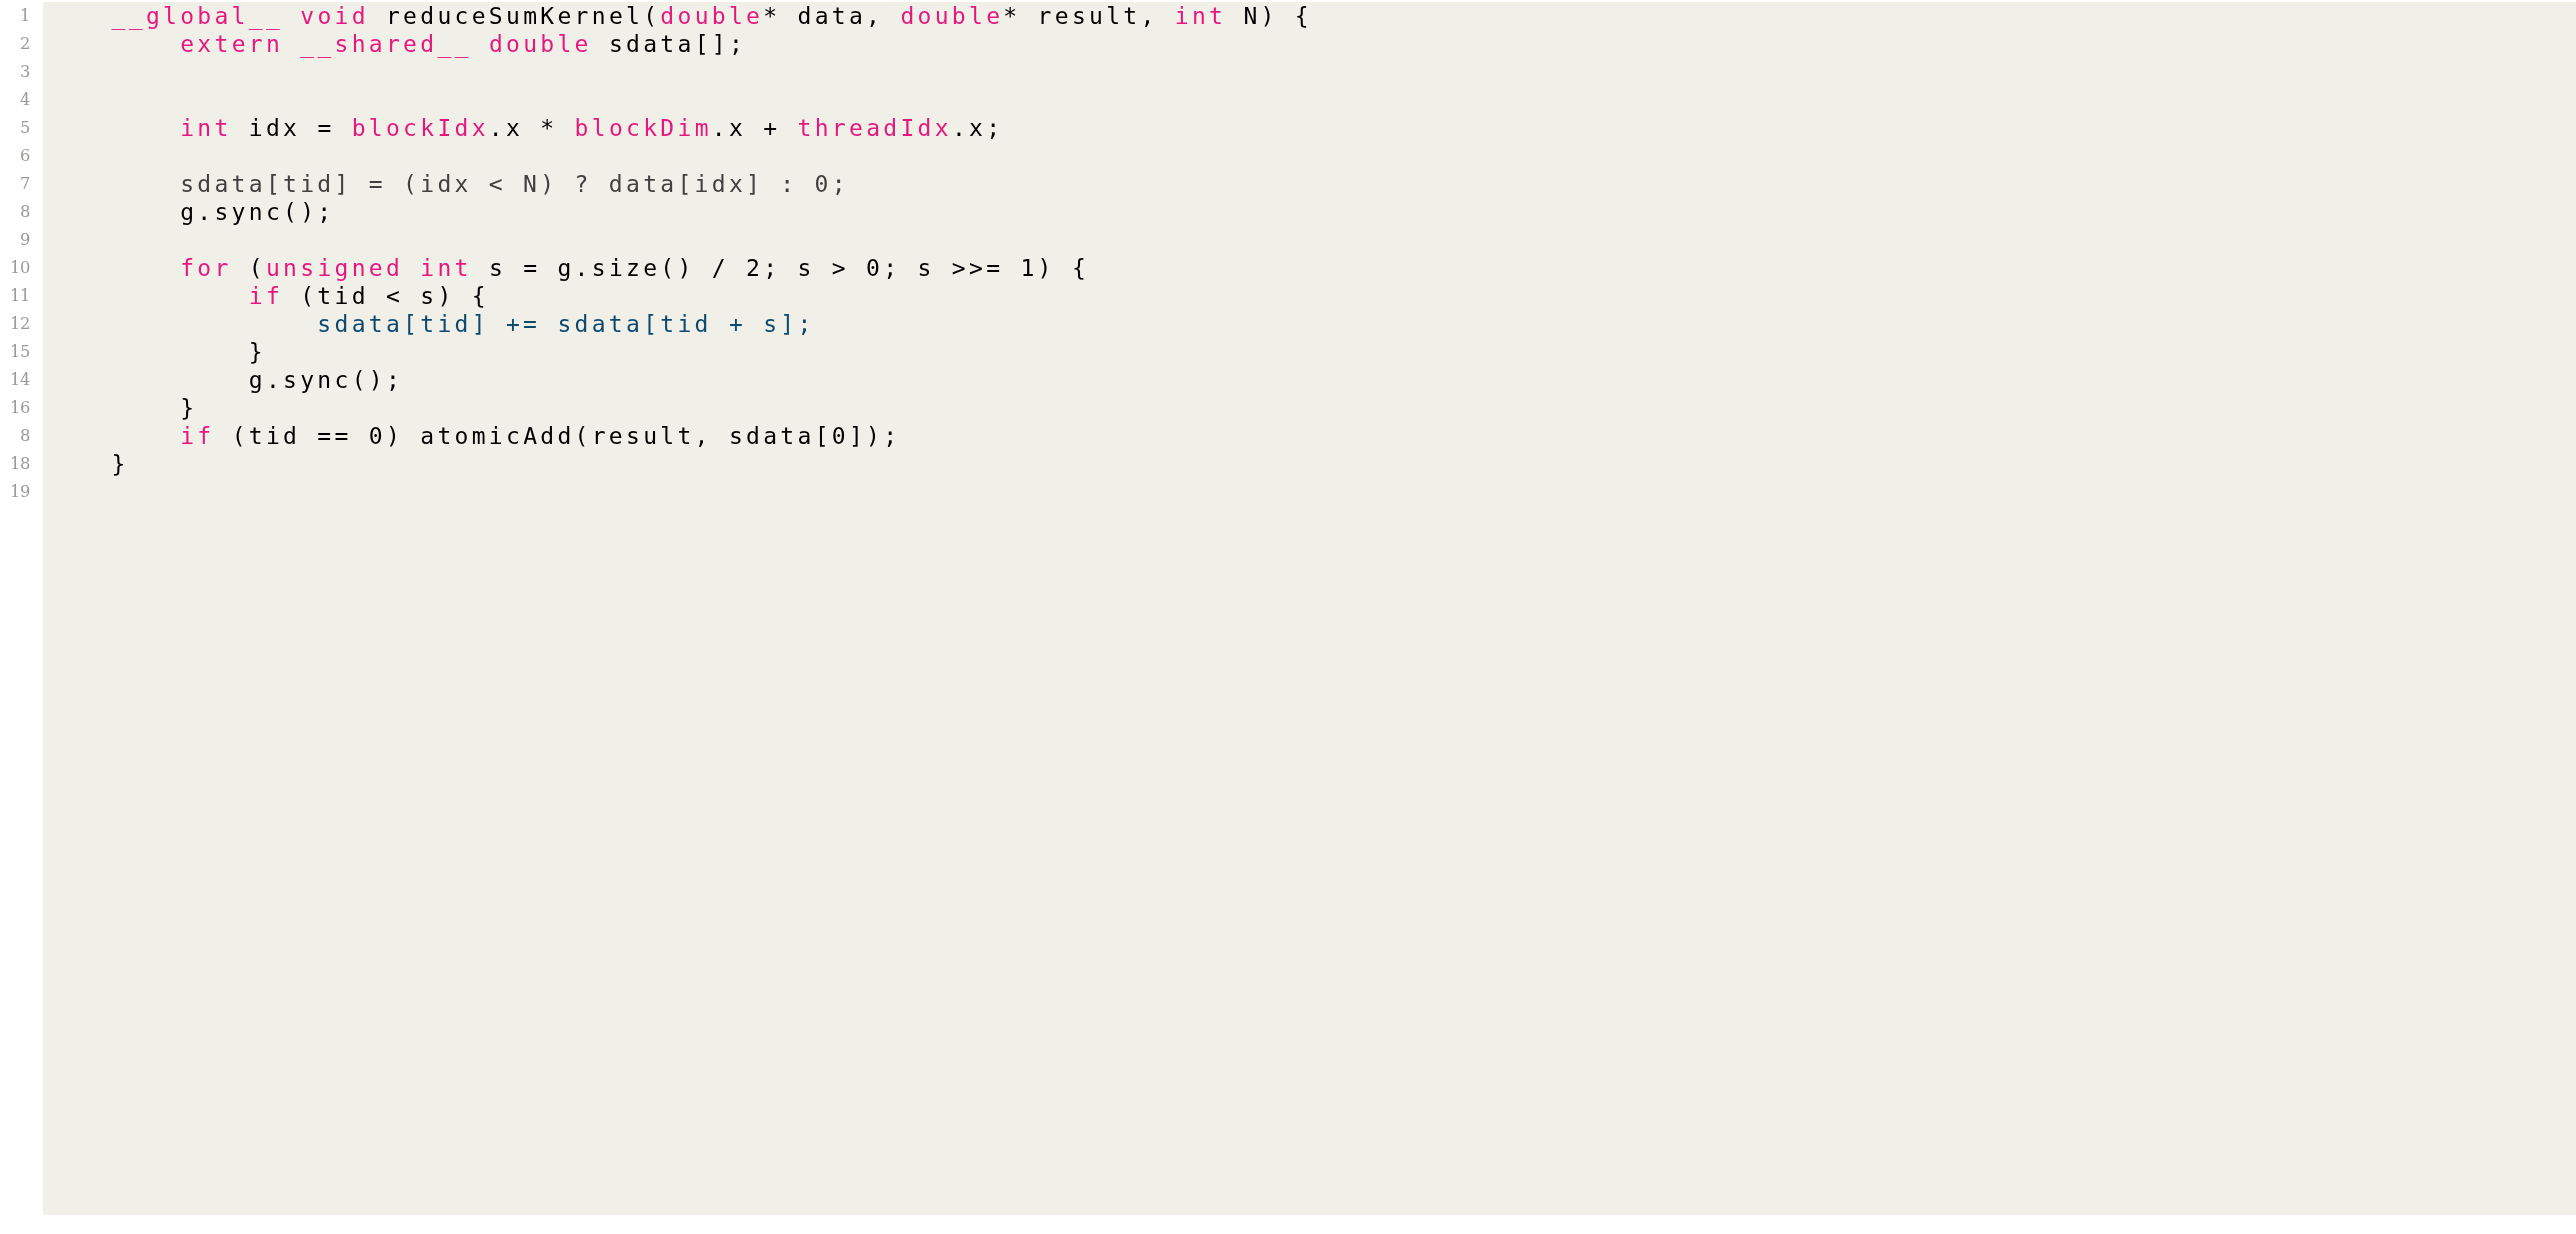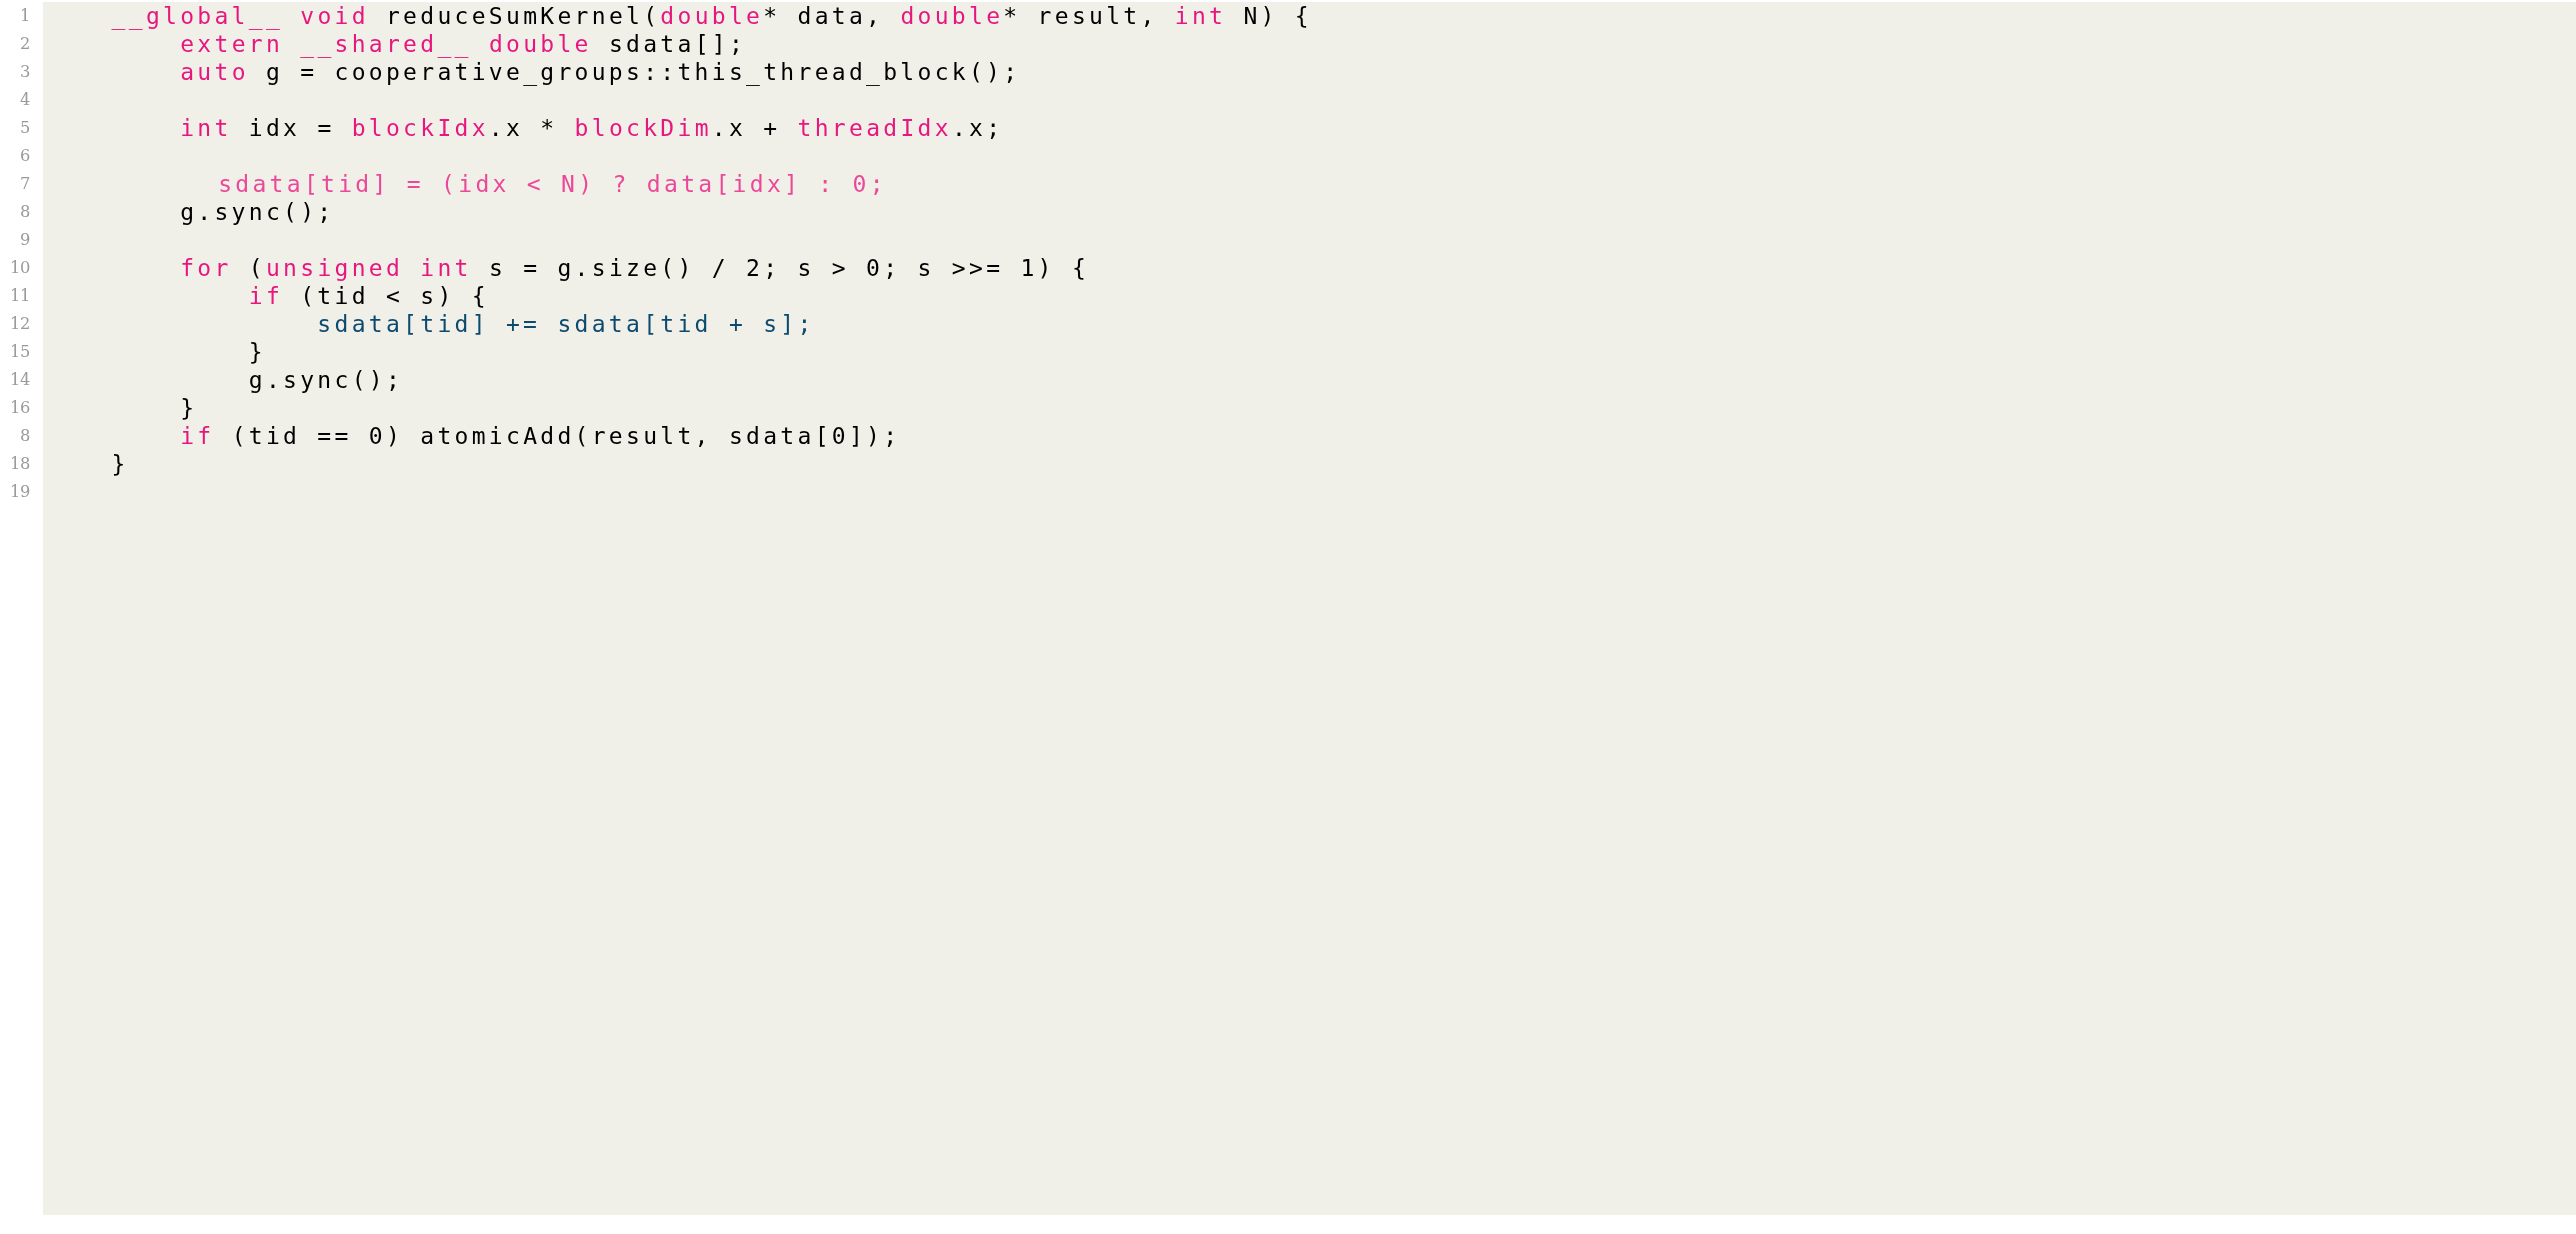--- a/index.html
+++ b/index.html
@@ -84,25 +84,25 @@
 </style>
 </head>
 <body>
 
 <div id="listing">
   <div id="gutter"></div>
   <div id="code-panel"></div>
   <div id="rows">
       <div class="code-row"><div class="ln">1</div><div class="src"><span class="p" style="color: rgb(0, 0, 0);">    </span><span class="k" style="color: rgb(230, 24, 127);">__global__</span><span class="p" style="color: rgb(0, 0, 0);"> </span><span class="k" style="color: rgb(230, 24, 127);">void</span><span class="p" style="color: rgb(0, 0, 0);"> reduceSumKernel(</span><span class="k" style="color: rgb(230, 24, 127);">double</span><span class="p" style="color: rgb(0, 0, 0);">* data, </span><span class="k" style="color: rgb(230, 24, 127);">double</span><span class="p" style="color: rgb(0, 0, 0);">* result, </span><span class="k" style="color: rgb(230, 24, 127);">int</span><span class="p" style="color: rgb(0, 0, 0);"> N) {</span></div></div>
       <div class="code-row"><div class="ln">2</div><div class="src"><span class="p" style="color: rgb(0, 0, 0);">        </span><span class="k" style="color: rgb(230, 24, 127);">extern</span><span class="p" style="color: rgb(0, 0, 0);"> </span><span class="k" style="color: rgb(230, 24, 127);">__shared__</span><span class="p" style="color: rgb(0, 0, 0);"> </span><span class="k" style="color: rgb(230, 24, 127);">double</span><span class="p" style="color: rgb(0, 0, 0);"> sdata[];</span></div></div>
-      <div class="code-row"><div class="ln">3</div><div class="src"><span class="p" style="color: rgb(0, 0, 0);">        </span><span class="k" style="color: rgb(230, 24, 127);">auto</span><span class="p" style="color: rgb(0, 0, 0);"> g = cooperative_groups::this_thread_block();</span></div></div>
+      <div class="code-row"><div class="ln">3</div></div>
       <div class="code-row"><div class="ln">4</div></div>
       <div class="code-row"><div class="ln">5</div><div class="src"><span class="p" style="color: rgb(0, 0, 0);">        </span><span class="k" style="color: rgb(230, 24, 127);">int</span><span class="p" style="color: rgb(0, 0, 0);"> idx = </span><span class="k" style="color: rgb(230, 24, 127);">blockIdx</span><span class="p" style="color: rgb(0, 0, 0);">.x * </span><span class="k" style="color: rgb(230, 24, 127);">blockDim</span><span class="p" style="color: rgb(0, 0, 0);">.x + </span><span class="k" style="color: rgb(230, 24, 127);">threadIdx</span><span class="p" style="color: rgb(0, 0, 0);">.x;</span></div></div>
       <div class="code-row"><div class="ln">6</div><div class="src"></div></div>
-      <div class="code-row"><div class="ln">7</div><div class="src"><span class="p" style="color: #ec4899; padding-left: 38px;">        sdata[tid] = (idx &lt; N) ? data[idx] : 0;</span></div></div>
+      <div class="code-row"><div class="ln">7</div><div class="src"><span class="p" style="color: #404040;">        sdata[tid] = (idx &lt; N) ? data[idx] : 0;</span></div></div>
       <div class="code-row"><div class="ln">8</div><div class="src"><span class="p" style="color: rgb(0, 0, 0);">        g.sync();</span></div></div>
       <div class="code-row"><div class="ln">9</div><div class="src"></div></div>
       <div class="code-row"><div class="ln">10</div><div class="src"><span class="p" style="color: rgb(0, 0, 0);">        </span><span class="k" style="color: rgb(230, 24, 127);">for</span><span class="p" style="color: rgb(0, 0, 0);"> (</span><span class="k" style="color: rgb(230, 24, 127);">unsigned</span><span class="p" style="color: rgb(0, 0, 0);"> </span><span class="k" style="color: rgb(230, 24, 127);">int</span><span class="p" style="color: rgb(0, 0, 0);"> s = g.size() / 2; s &gt; 0; s &gt;&gt;= 1) {</span></div></div>
       <div class="code-row"><div class="ln">11</div><div class="src"><span class="p" style="color: rgb(0, 0, 0);">            </span><span class="k" style="color: rgb(230, 24, 127);">if</span><span class="p" style="color: rgb(0, 0, 0);"> (tid &lt; s) {</span></div></div>
       <div class="code-row"><div class="ln">12</div><div class="src"><span class="p" style="color: #0c4a6e;">                sdata[tid] += sdata[tid + s];</span></div></div>
       <div class="code-row"><div class="ln">15</div><div class="src"><span class="p" style="color: rgb(0, 0, 0);">            }</span></div></div>
       <div class="code-row"><div class="ln">14</div><div class="src"><span class="p" style="color: rgb(0, 0, 0);">            g.sync();</span></div></div>
       <div class="code-row"><div class="ln">16</div><div class="src"><span class="p" style="color: rgb(0, 0, 0);">        }</span></div></div>
       <div class="code-row"><div class="ln">8</div><div class="src"><span class="p" style="color: rgb(0, 0, 0);">        </span><span class="k" style="color: rgb(230, 24, 127);">if</span><span class="p" style="color: rgb(0, 0, 0);"> (tid == 0) atomicAdd(result, sdata[0]);</span></div></div>
       <div class="code-row"><div class="ln">18</div><div class="src"><span class="p" style="color: rgb(0, 0, 0);">    }</span></div></div>

